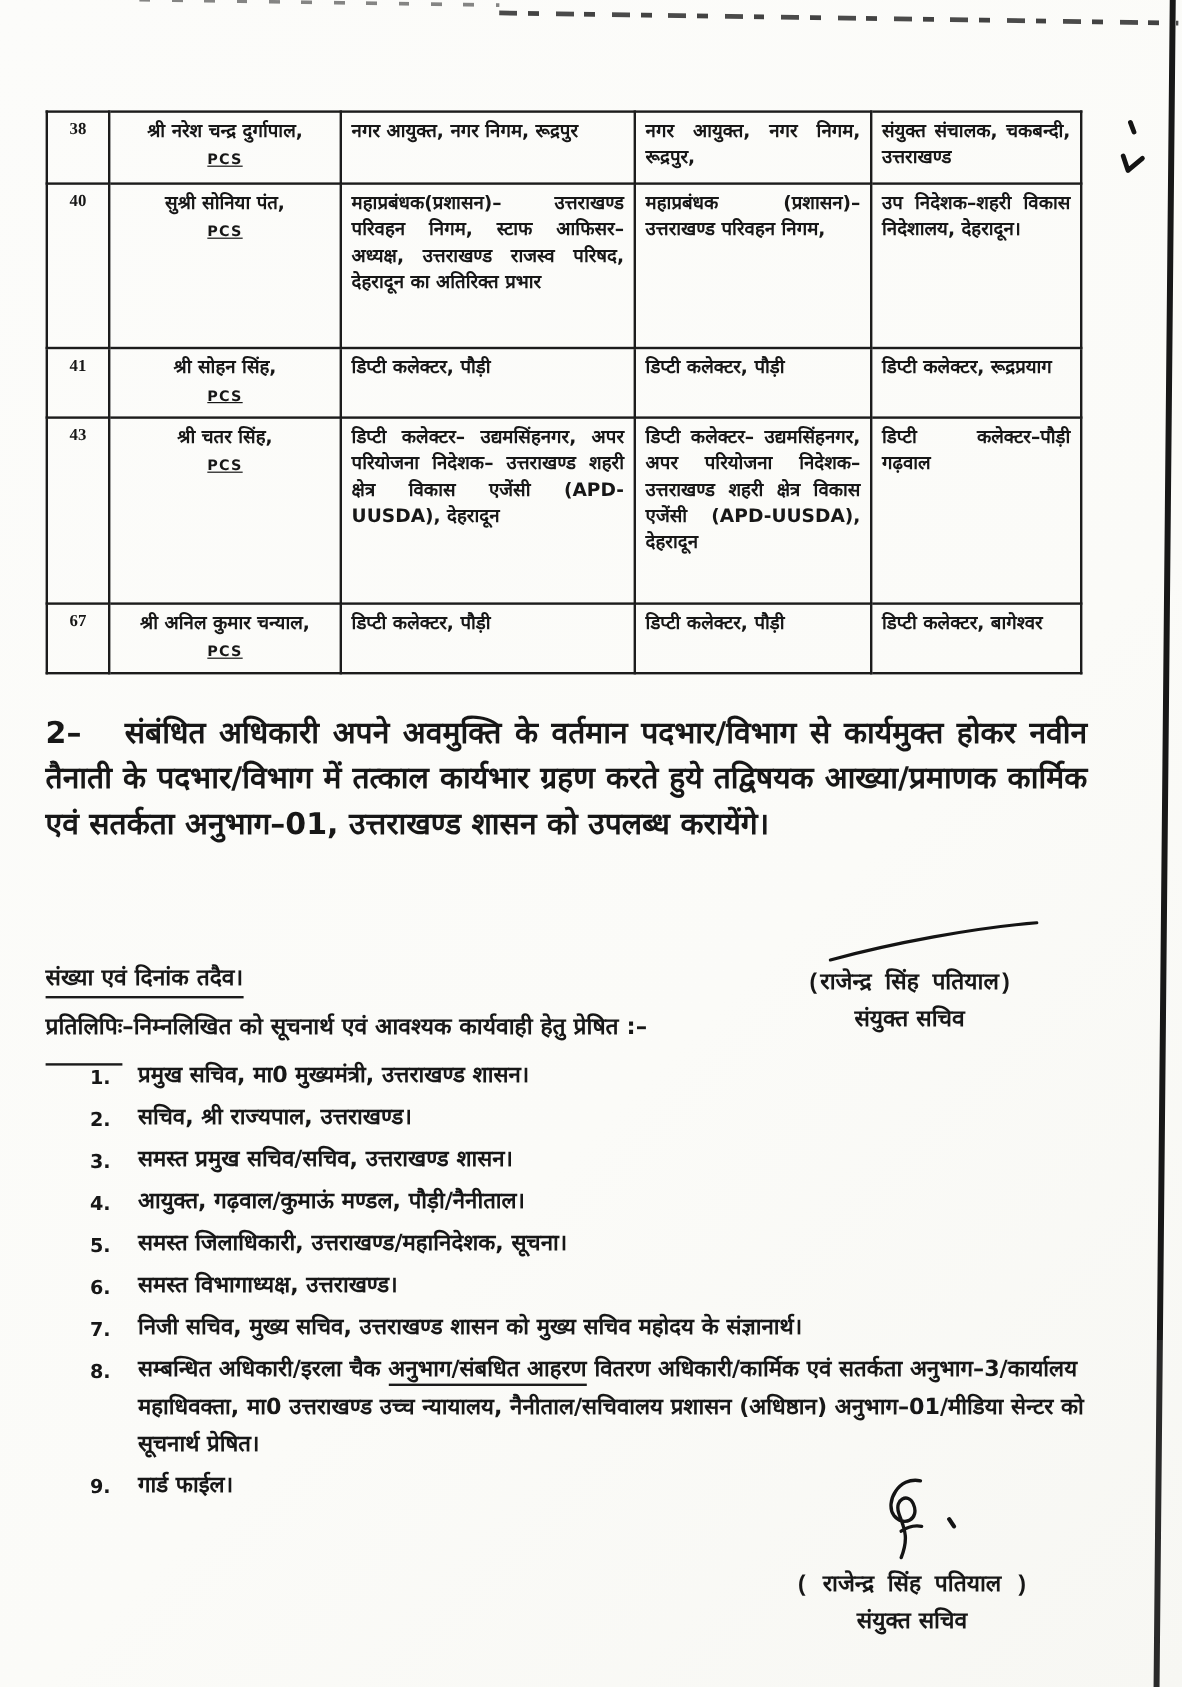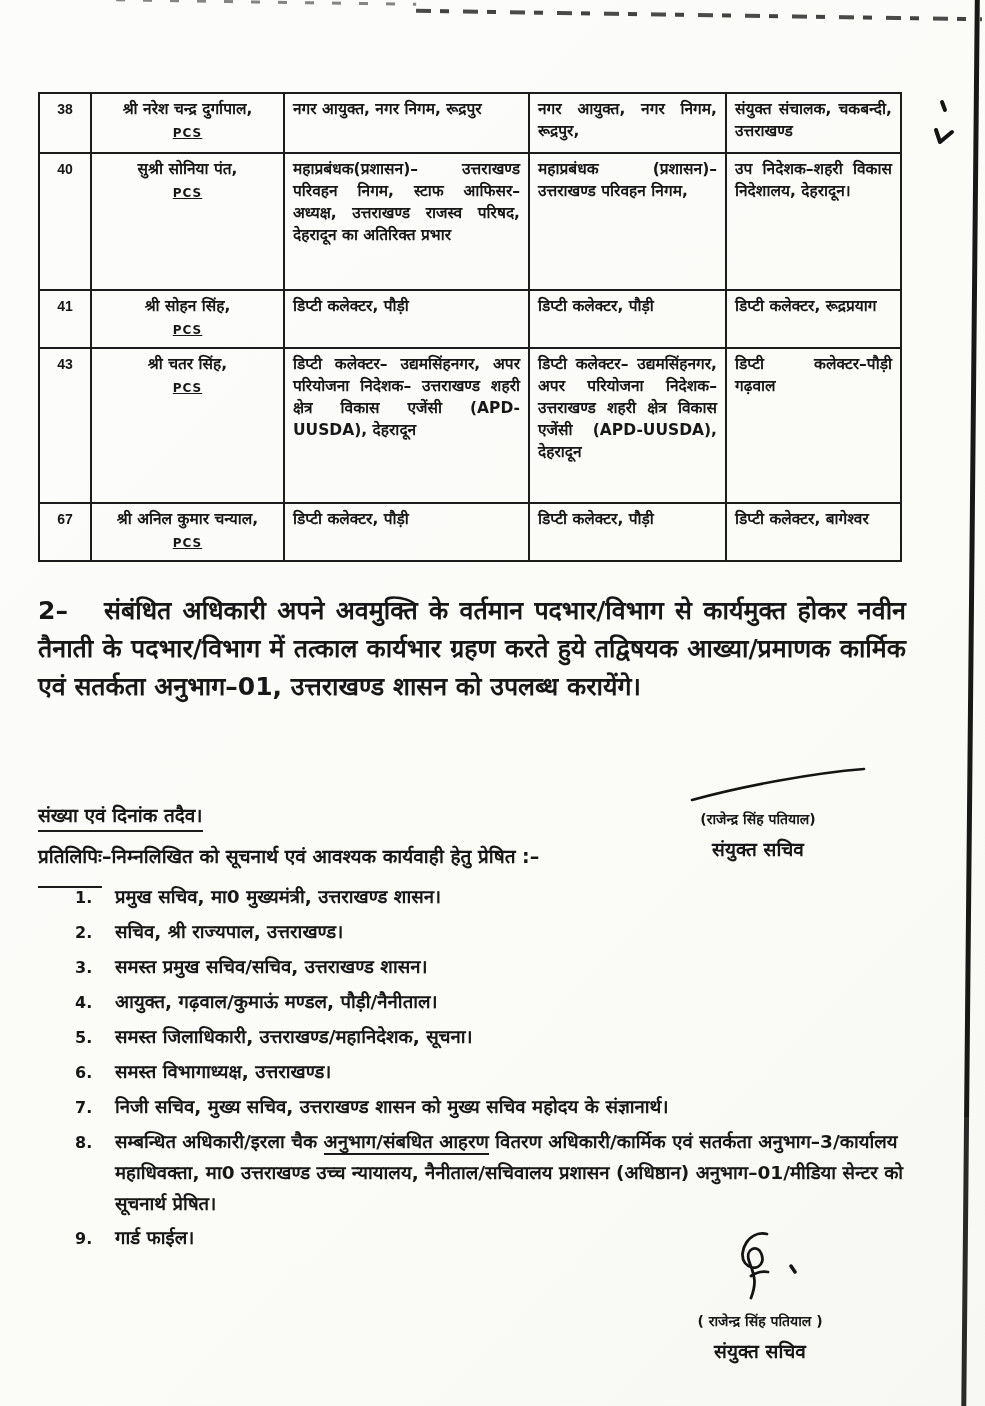--- a/index.html
+++ b/index.html
@@ -33,37 +33,37 @@
   
   table.gov-table{
     border-collapse:collapse;table-layout:fixed;
     margin:92px 0 0 38px;width:862px;
     font-size:15.5px;line-height:22px;font-weight:600;
   }
   table.gov-table td{
     border:2px solid #1c1c1c;vertical-align:top;
     padding:4px 8px 6px 8px;overflow:hidden;
   }
-  td.c-sno{text-align:center;font-size:14px;font-weight:700;padding-top:6px;font-family:Liberation Sans, sans-serif;}
+  td.c-sno{text-align:center;font-size:14px;font-weight:700;padding-top:6px;font-family:Liberation Serif, serif;}
   td.c-name{text-align:center;}
   .cadre{display:block;font-size:12px;font-weight:700;letter-spacing:1px;margin-top:2px;text-decoration:underline;}
   td.c-post{text-align:justify;text-align-last:left;}
   tr.r38{height:60px}tr.r39{height:56px}tr.r40{height:137px}
   tr.r41{height:53px}tr.r42{height:54px}tr.r43{height:155px}tr.r44{height:48px}
   
   .para2{
     margin:30px 0 0 38px;width:868px;
     font-size:25px;line-height:38px;font-weight:600;
     text-align:justify;text-align-last:left;
   }
   .para2 .para-num{display:inline-block;width:66px;font-weight:700;}
   
   .sig-upper{position:absolute;left:628px;top:766px;width:260px;text-align:center;}
   .sig-upper .stroke{margin-left:60px;display:block;}
-  .sig-upper .sig-name,.sig-lower .sig-name{font-size:14px;font-weight:700;line-height:30px;}
+  .sig-upper .sig-name,.sig-lower .sig-name{font-size:19px;font-weight:700;line-height:30px;font-family:Liberation Mono, monospace;}
   .sig-upper .sig-title,.sig-lower .sig-title{font-size:19px;font-weight:700;line-height:30px;}
   .sig-lower{position:absolute;left:620px;top:1228px;width:280px;text-align:center;}
   .sig-lower .squiggle{display:block;margin:0 auto -4px auto;}
   
   .tadaiv{
     margin:96px 0 0 38px;font-size:19px;font-weight:700;width:fit-content;
     border-bottom:2.5px solid #1b1b1b;padding-bottom:2px;line-height:26px;
   }
   .copyline{margin:9px 0 0 38px;font-size:19px;font-weight:600;line-height:30px;width:880px;}
   .copyline .u-prefix{border-bottom:2.5px solid #1b1b1b;padding-bottom:19px;font-weight:700;}

